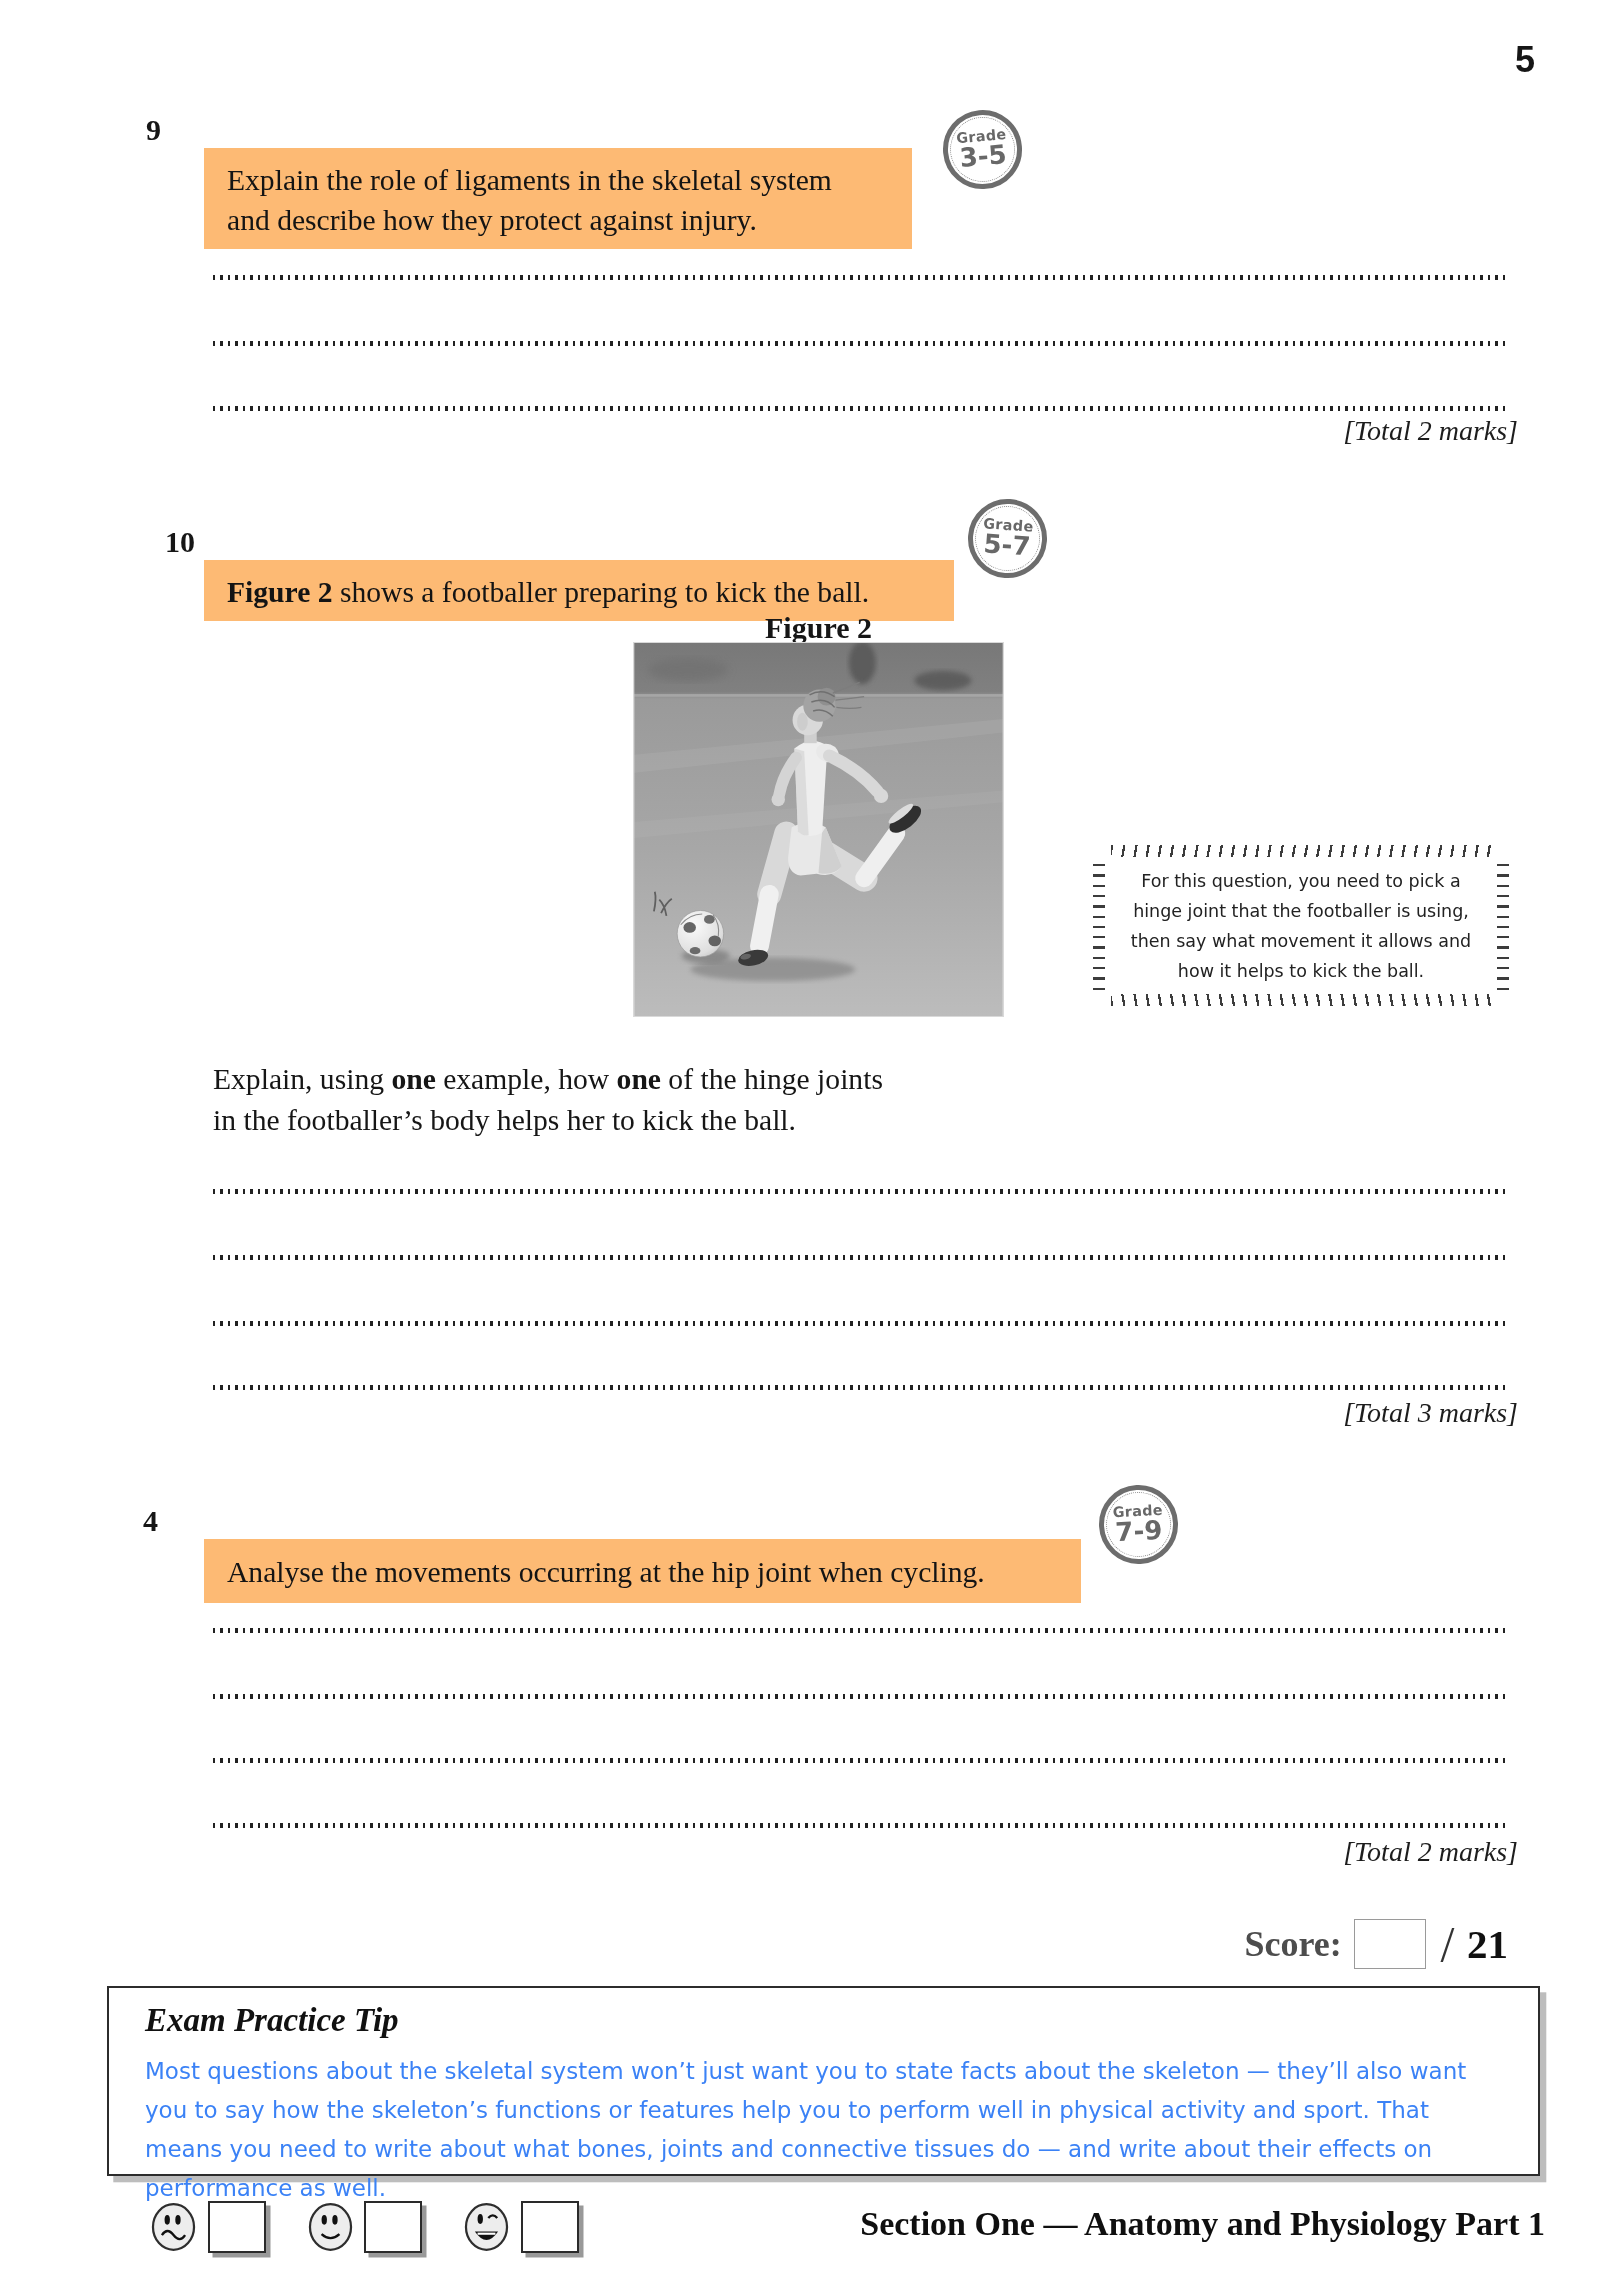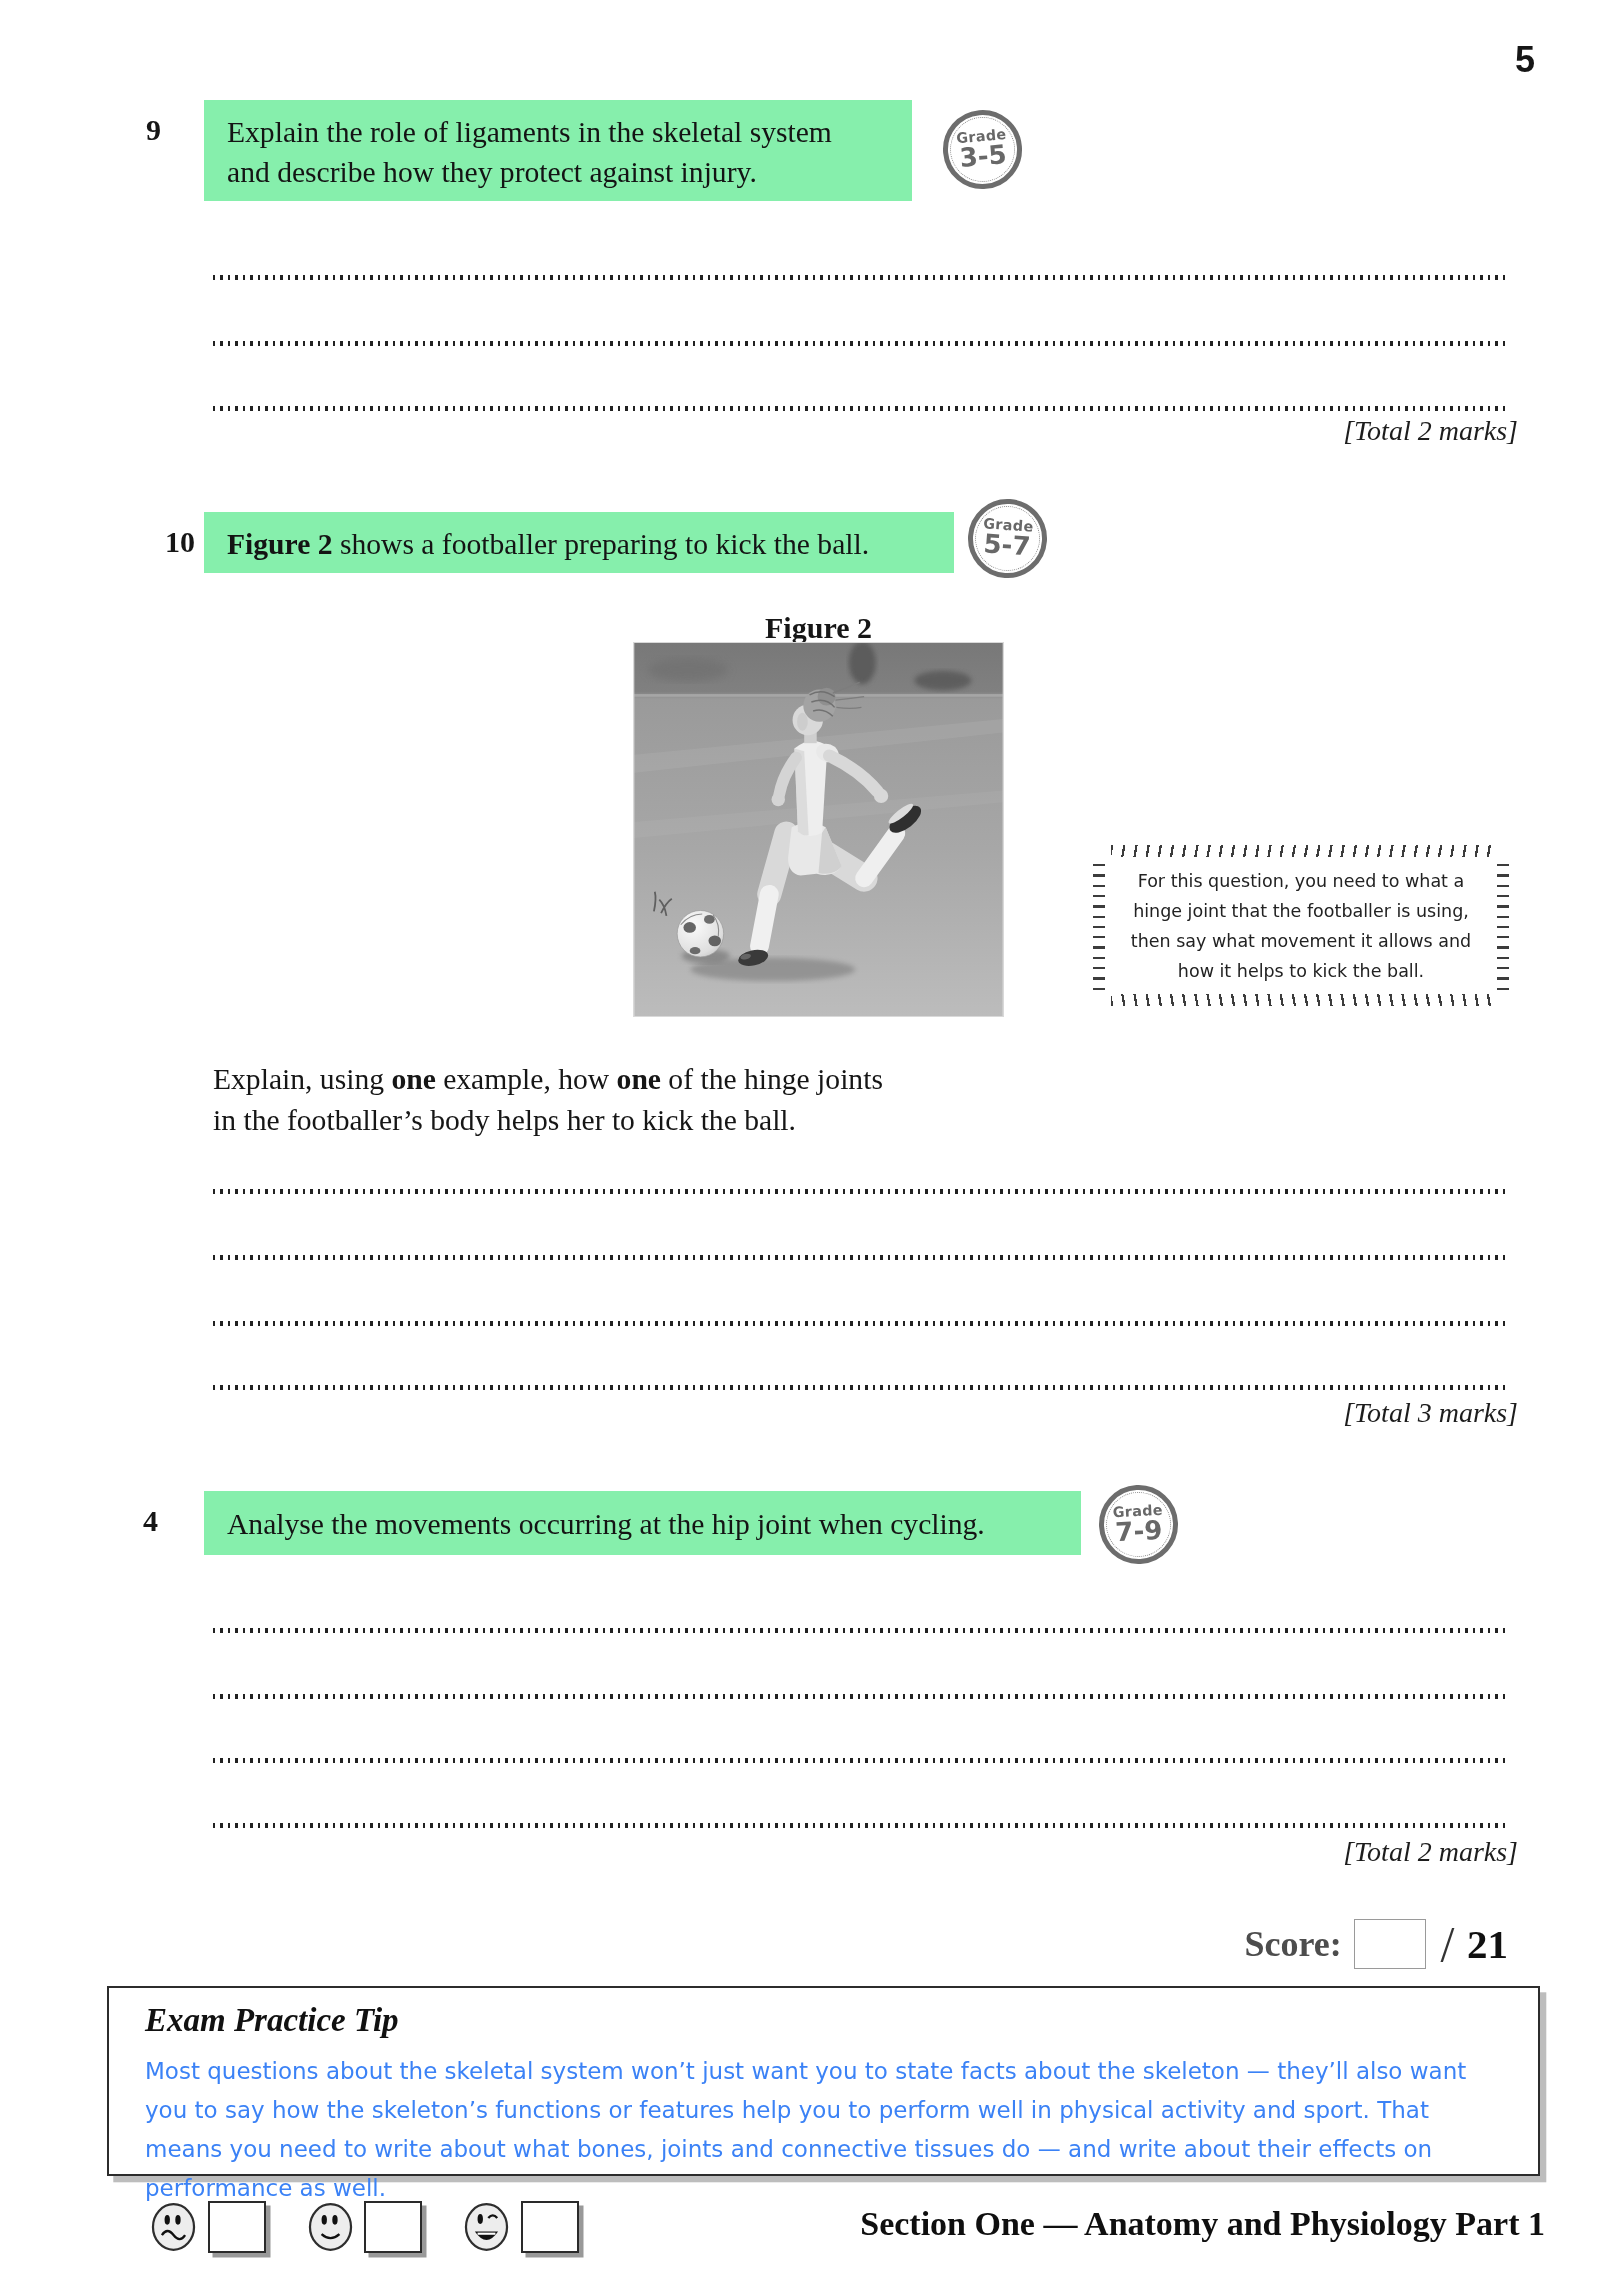--- a/index.html
+++ b/index.html
@@ -1,21 +1,21 @@
 <!DOCTYPE html>
 <html style="font-size:14.3px"><head>
 <meta charset="utf-8">
 <style>
   html,body{margin:0;padding:0;background:#fff;}
   #page{position:relative;width:1621px;height:2293px;background:#ffffff;overflow:hidden;
         font-family:"Liberation Serif",serif;color:#161616;}
 
   
   .qnum{position:absolute;font-weight:bold;font-size:30px;}
-  .qbox{position:absolute;background:#86efac;font-size:29.6px;line-height:40px;color:#141414;}
+  .qbox{position:absolute;background:#fdba74;font-size:29.6px;line-height:40px;color:#141414;margin-top:48px;}
   .dotline{position:absolute;left:213px;width:1293px;height:4.5px;
            background:repeating-linear-gradient(90deg,#212121 0 2.3px,transparent 2.3px 7.5px);}
   .total{position:absolute;right:103px;font-style:italic;font-size:28px;color:#1d1d1d;}
 
   
   .badge{position:absolute;width:79px;height:79px;box-sizing:border-box;border:5.4px solid #6d6d6d;
          border-radius:50%;color:#686868;display:flex;flex-direction:column;align-items:center;
          justify-content:center;transform:rotate(-5deg);background:#fff;}
   .badge::before{content:"";position:absolute;inset:1.8px;border:1.8px dotted rgba(104,104,104,.75);
          border-radius:50%;transform:rotate(14deg);}
@@ -172,21 +172,21 @@
       <path d="M222 56 q16 -6 30 -12 M225 64 q18 -2 32 -4 M226 72 q16 2 28 0" stroke="#7d7d7d" stroke-width="1.4" fill="none"></path>
     </svg>
   </div>
 
   <div id="bubble">
     <div class="t"></div>
     <div class="b"></div>
     <div class="l"></div>
     <div class="r"></div>
     <div class="txt">
-      <span>For this question, you need to what a</span>
+      <span>For this question, you need to pick a</span>
       <span>hinge joint that the footballer is using,</span>
       <span>then say what movement it allows and</span>
       <span>how it helps to kick the ball.</span>
     </div>
   </div>
 
   <div id="q10prompt">
     <span>Explain, using </span><span class="b">one</span><span> example, how </span><span class="b">one</span><span> of the hinge joints</span><br>
     <span>in the footballer’s body helps her to kick the ball.</span>
   </div>

